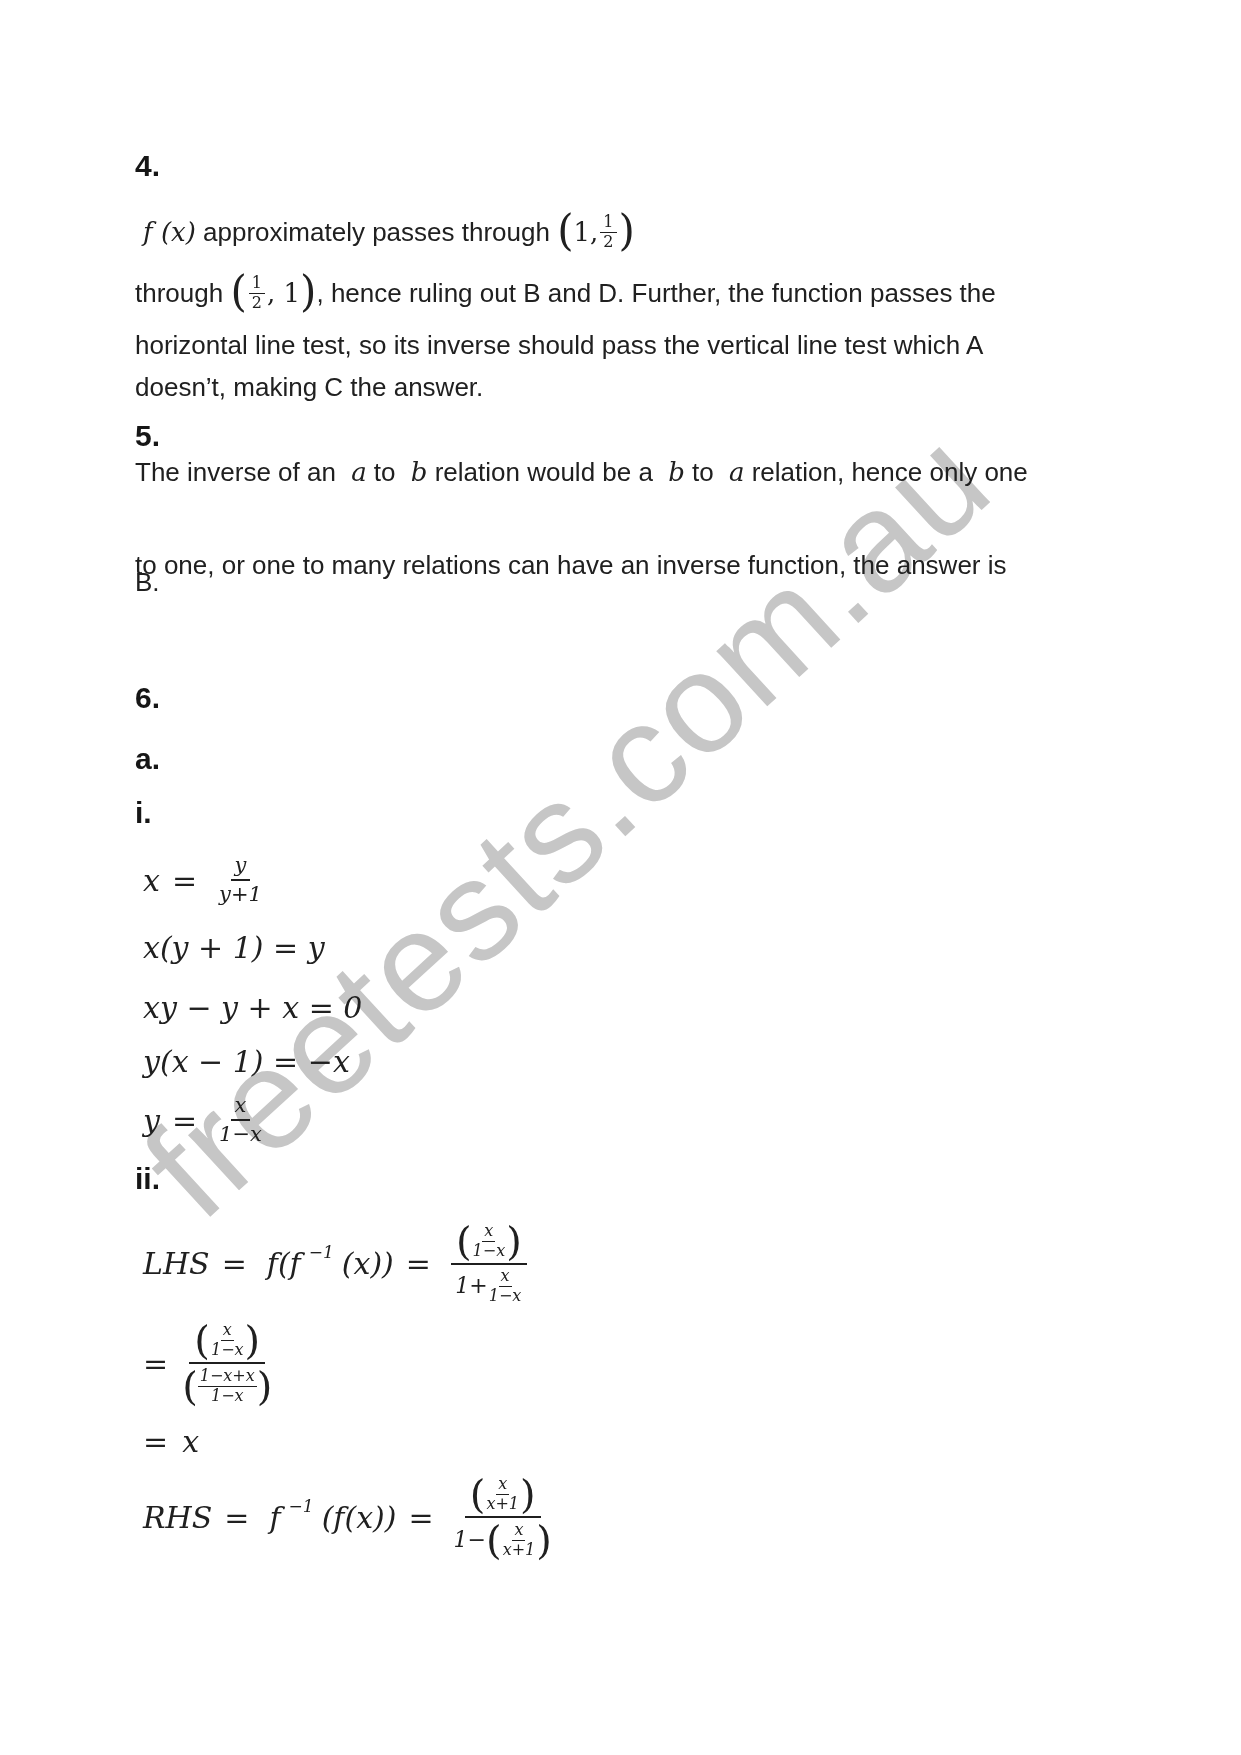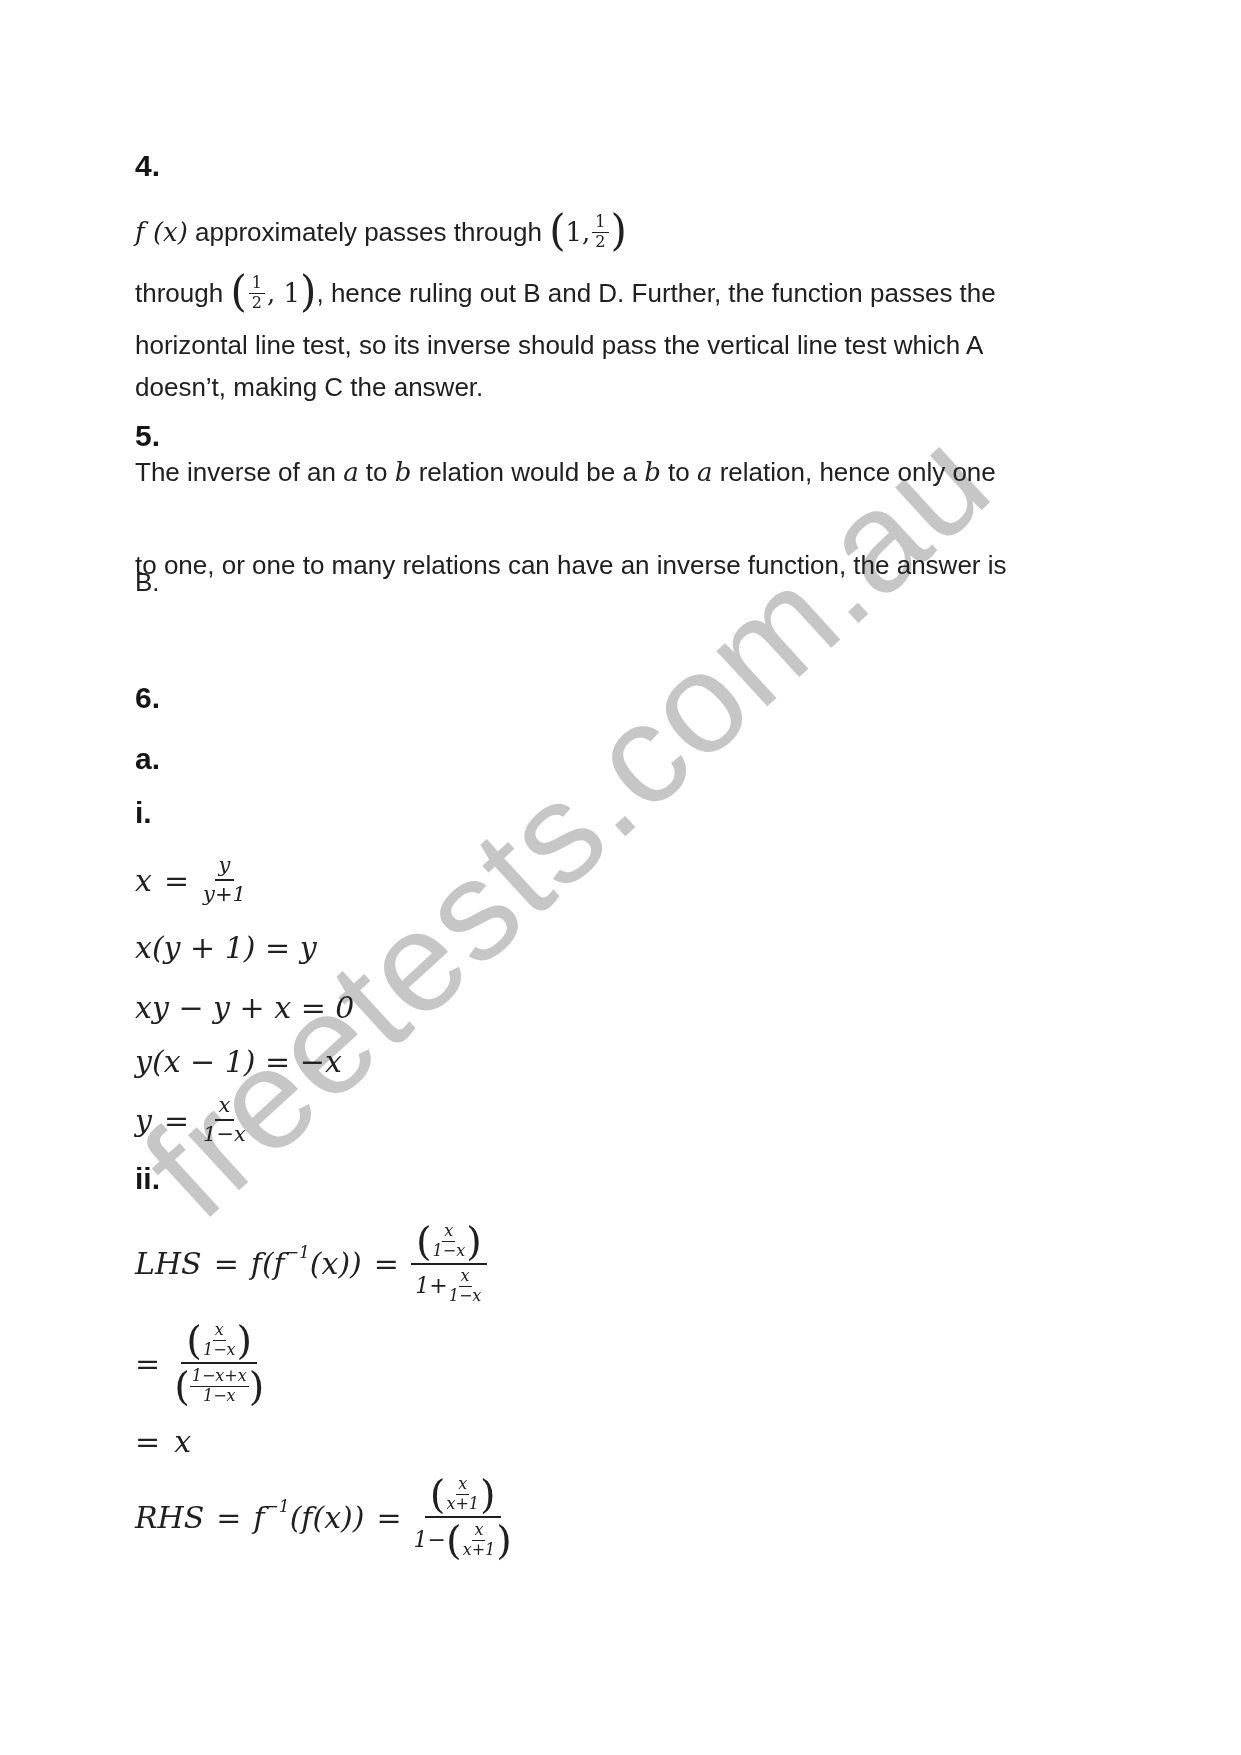--- a/index.html
+++ b/index.html
@@ -10,21 +10,21 @@
   .watermark{
     position:absolute;left:168px;top:1118px;z-index:0;
     font-size:142px;line-height:142px;white-space:nowrap;
     color:#c6c6c6;letter-spacing:2px;
     transform:rotate(-42.5deg);transform-origin:0 50%;
     font-family:"Liberation Sans",sans-serif;
   }
   .blk{position:absolute;left:135px;z-index:1;}
   .h{font-weight:700;font-size:30px;color:#161616;white-space:pre;}
   .line{display:flex;align-items:center;white-space:pre;font-size:26px;color:#202020;}
-  .mi{font-family:"DejaVu Serif",serif;font-style:italic;}
+  .mi{font-family:"DejaVu Serif",serif;font-style:italic;margin-left:8px;}
   .mr{font-family:"DejaVu Serif",serif;font-style:normal;}
   .m30{font-size:30px;}
   .eq{margin:0 12px;}
   
   .frac{display:inline-flex;flex-direction:column;align-items:center;
         font-size:21px;line-height:1.2;text-align:center;}
   .frac .num{border-bottom:2px solid #1f1f1f;padding:0 4px 1px;}
   .frac .den{padding:1px 2px 0;}
   
   .ifrac{display:inline-flex;flex-direction:column;align-items:center;

